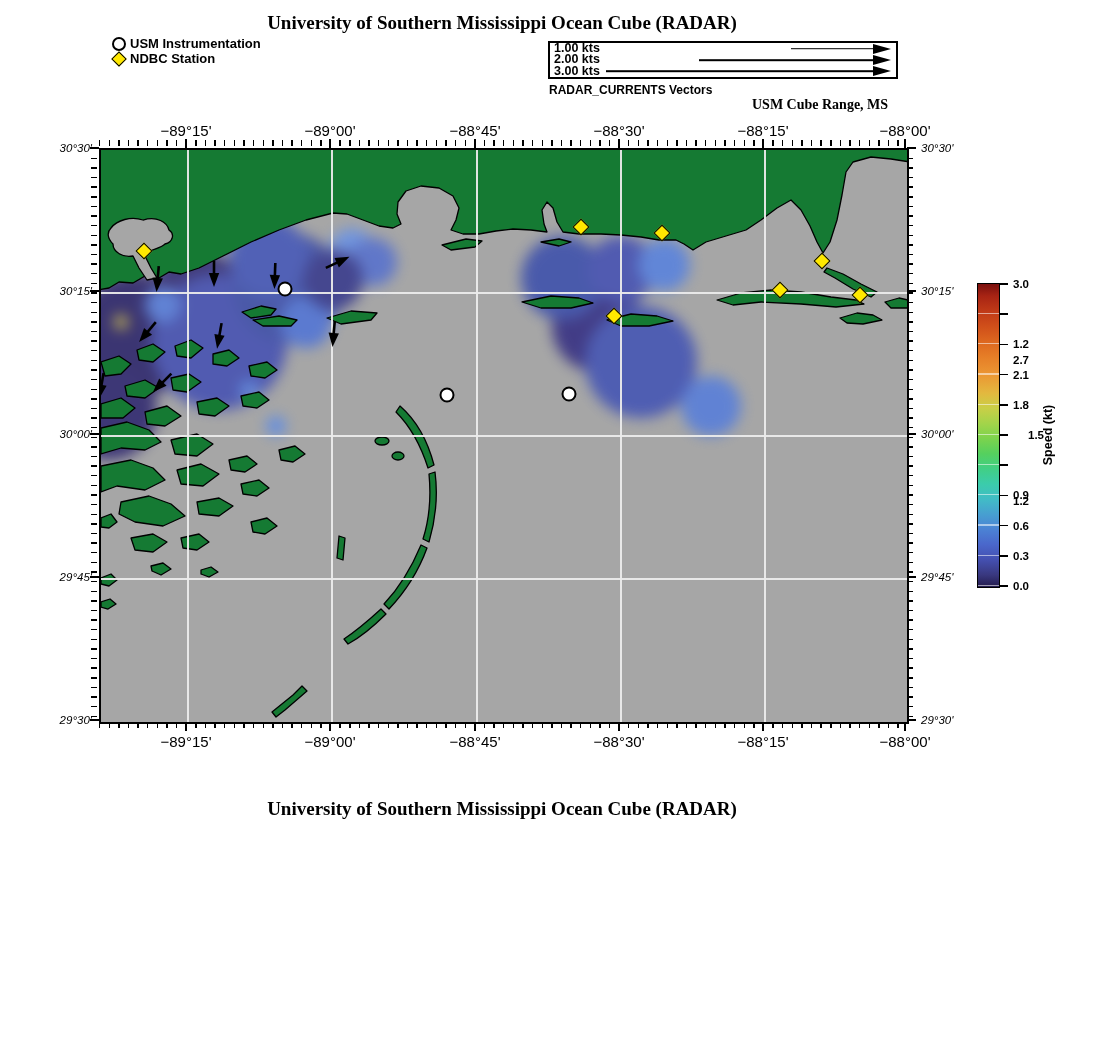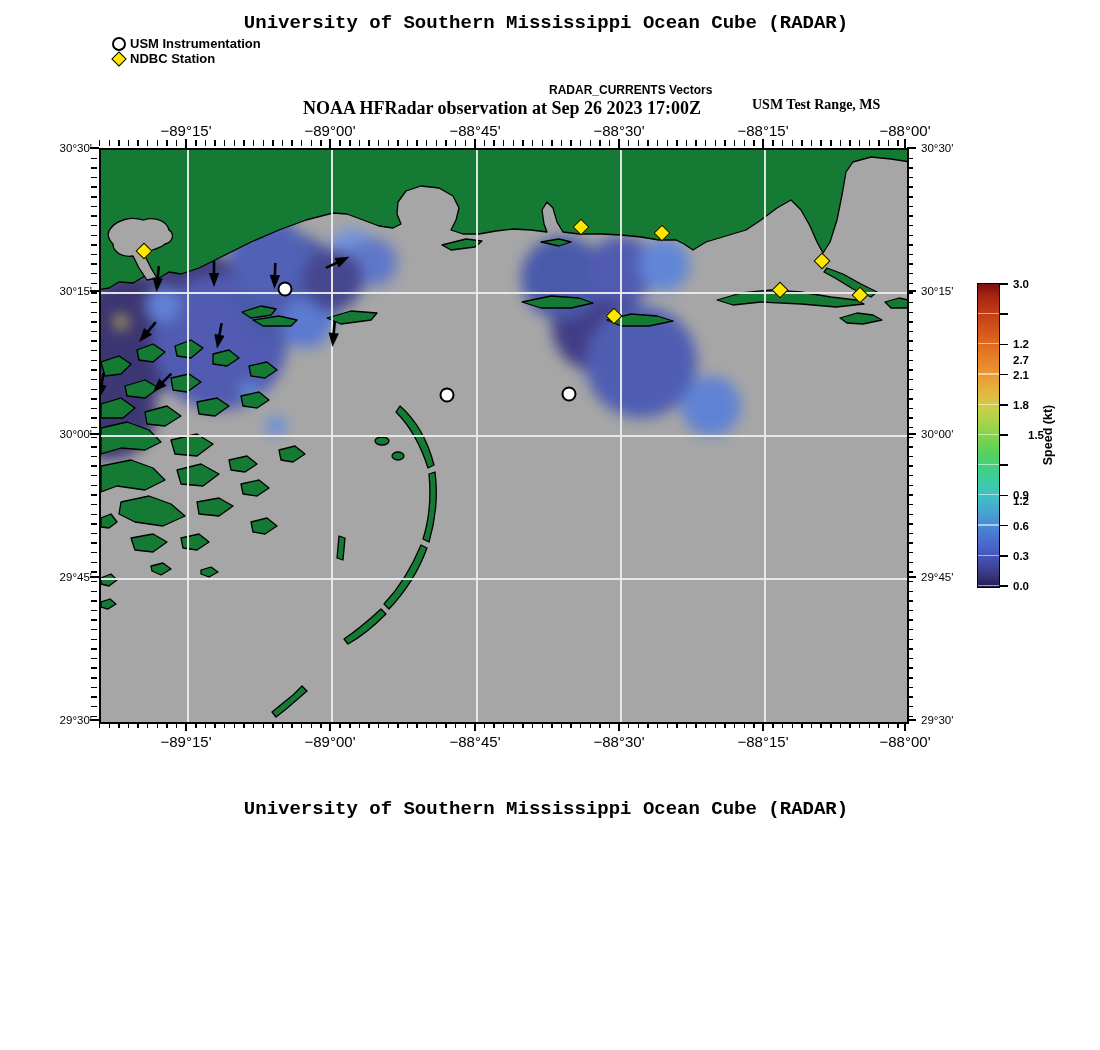--- a/index.html
+++ b/index.html
@@ -1,19 +1,19 @@
 <!DOCTYPE html>
 <html><head>
 <meta charset="utf-8">
 <style>
   html,body{margin:0;padding:0;background:#fff;}
   #page{position:relative;width:1100px;height:1050px;background:#fff;overflow:hidden;
         font-family:"Liberation Sans","DejaVu Sans",sans-serif;color:#000;}
 
-  .sans-bold{font-family:Liberation Mono, monospace;font-weight:bold;padding-left:44px;}
+  .sans-bold{font-family:Liberation Serif, serif;font-weight:bold;}
   .serif-bold{font-family:"Liberation Serif","DejaVu Serif",serif;font-weight:bold;}
 
   #main-title{position:absolute;left:0;top:12px;width:1004px;text-align:center;
               font-size:19px;font-weight:bold;}
   #footer-title{position:absolute;left:0;top:798px;width:1004px;text-align:center;
               font-size:19px;font-weight:bold;}
 
   
   #legend{position:absolute;left:111px;top:36px;}
   .legend-row{position:relative;height:15px;line-height:15px;font-size:13px;font-weight:bold;padding-left:19px;}
@@ -51,21 +51,21 @@
               transform:translate(-50%,-50%);}
 
   
   .ticks-h{position:absolute;width:806px;height:6px;
            background:repeating-linear-gradient(to right,#000 0 1.4px,transparent 1.4px 9.62px);}
   .ticks-v{position:absolute;width:6px;height:572px;
            background:repeating-linear-gradient(to bottom,#000 0 1.4px,transparent 1.4px 9.62px);}
   .majtick{position:absolute;background:#000;}
 
   .lon-label{position:absolute;transform:translateX(-50%);font-size:15px;white-space:nowrap;}
-  .lat-label{position:absolute;transform:translateY(-50%);font-size:11.5px;white-space:nowrap;}
+  .lat-label{position:absolute;transform:translateY(-50%);font-size:11.5px;white-space:nowrap;font-style:italic;}
 
   
   #cbar{position:absolute;left:977px;top:283px;width:23px;height:305px;border:1.6px solid #000;box-sizing:border-box;
         background:linear-gradient(to bottom,
           #7a100e 0%, #a82414 4%, #c03a17 9%, #d04f1a 14%, #dd671f 19%, #e67e27 24%,
           #eb9733 30%, #e3b83f 36%, #c9cf47 41%, #a3d44a 46%, #7cd34d 51%, #55d05e 56%,
           #41cf85 61%, #3bccab 66%, #41bcc6 71%, #479fd1 76%, #4b82d4 81%, #4a67cb 86%,
           #4450b0 91%, #39387f 96%, #241b4e 100%);}
   #cbar-seps{position:absolute;left:0;top:0;width:100%;height:100%;
         background:repeating-linear-gradient(to bottom,transparent 0 28.9px,rgba(255,255,255,0.55) 28.9px 30.2px);}
@@ -79,24 +79,28 @@
 
 <div id="page">
 
   <div id="main-title" class="sans-bold">University of Southern Mississippi Ocean Cube (RADAR)</div>
 
   <div id="legend">
       <div class="legend-row"><div class="legend-sym sym-circle"></div><span>USM Instrumentation</span></div>
       <div class="legend-row"><div class="legend-sym sym-diamond"></div><span>NDBC Station</span></div>
     </div>
 
+  <div id="vector-box">
+      <div class="vrow"><span>1.00 kts</span><div class="varrow" style="width: 83px;"></div><div class="vhead"></div></div>
+      <div class="vrow"><span>2.00 kts</span><div class="varrow" style="width: 175px;"></div><div class="vhead"></div></div>
+      <div class="vrow"><span>3.00 kts</span><div class="varrow" style="width: 268px;"></div><div class="vhead"></div></div>
+    </div>
   <div id="vector-caption">RADAR_CURRENTS Vectors</div>
 
-  <div id="subtitle" class="serif-bold">NOAA HFRadar observation at Sep 26 2023 17:00Z</div>
-  <div id="region-label" class="serif-bold">USM Test Range, MS</div>
+  <div id="region-label" class="serif-bold">USM Cube Range, MS</div>
 
   <div id="map-box">
     <div id="map-inner">
       <div id="speed-field">
           <div class="blob" style="left: -27px; top: 123px; width: 124px; height: 124px; background: rgb(51, 44, 110);"></div>
           <div class="blob" style="left: 47px; top: 100px; width: 96px; height: 96px; background: rgb(58, 52, 120);"></div>
           <div class="blob" style="left: -40px; top: 214px; width: 96px; height: 96px; background: rgb(53, 46, 114);"></div>
           <div class="blob" style="left: 50px; top: 124px; width: 136px; height: 136px; background: rgb(74, 85, 178);"></div>
           <div class="blob" style="left: 133px; top: 83px; width: 110px; height: 110px; background: rgb(67, 83, 168);"></div>
           <div class="blob" style="left: 44px; top: 137px; width: 36px; height: 36px; background: rgb(91, 127, 216);"></div>

